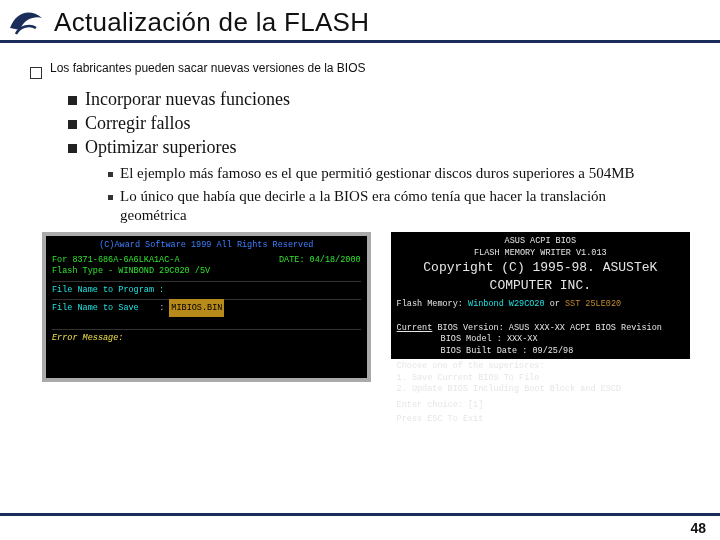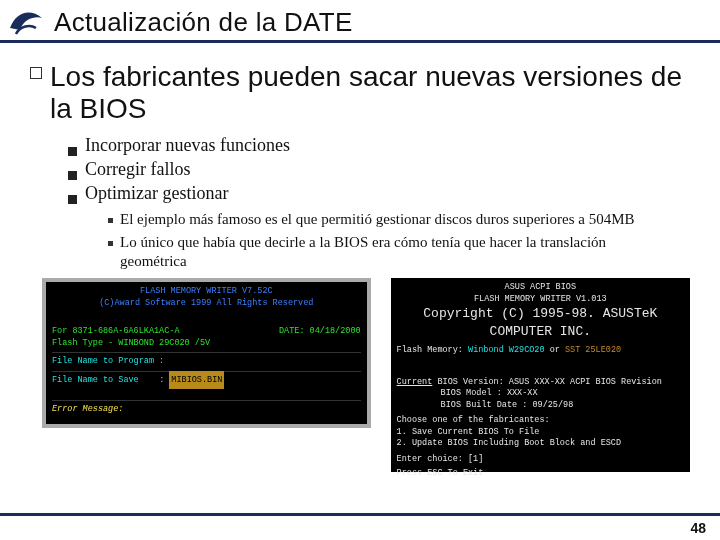--- a/index.html
+++ b/index.html
@@ -38,27 +38,27 @@
     gap: 8px;
     margin-bottom: 10px;
   }
   .sq {
     width: 12px; height: 12px;
     border: 1.5px solid #333;
     margin-top: 6px;
     flex-shrink: 0;
   }
   .q-text {
-    font-size: 28px;
+    font-size: 12px;
     color: #111;
   }
   .sub1 { margin-left: 38px; margin-top: 6px; }
   .bullet-s {
     display: flex;
-    align-items: flex-end;
+    align-items: flex-start;
     gap: 8px;
     margin-bottom: 3px;
   }
   .filled-sq {
     width: 9px; height: 9px;
     background: #222;
     margin-top: 7px;
     flex-shrink: 0;
   }
   .s-text {
@@ -107,21 +107,21 @@
     border: 4px solid #aaa;
   }
   .term-left .blue-top { color: #3d7fff; text-align: center; }
   .term-left .cyan { color: #1ee3e3; }
   .term-left .green { color: #2de32d; }
   .term-left .yellow { color: #f3e24b; font-style: italic; }
   .term-left .highlight { background: #b88a1a; color: #000; padding: 4px 2px; }
   .term-left hr { border: none; border-top: 1px solid #333; margin: 3px 0; }
   .term-right {
     width: 310px;
-    height: 194px;
+    height: 127px;
     color: #e6e6e6;
     font-family: Liberation Mono, monospace;
   }
   .term-right .center { text-align: center; }
   .term-right .brand { color: #1ee3e3; }
   .term-right .brand2 { color: #c38a2e; }
   .footer-line {
     position: absolute;
     left: 0; right: 0;
     bottom: 24px;
@@ -139,62 +139,61 @@
   }
 </style>
 </head>
 <body>
 
 <div class="header">
   <svg class="logo" viewBox="0 0 44 36">
     <path d="M4 24 C 10 8, 24 4, 36 14 C 30 12, 18 14, 14 26 Z" fill="#1a2d5a"></path>
     <path d="M10 30 C 14 22, 24 20, 30 24" stroke="#1a2d5a" stroke-width="2.5" fill="none"></path>
   </svg>
-  <div class="title">Actualización de la DATE</div>
+  <div class="title">Actualización de la FLASH</div>
 </div>
 
 <div class="content">
 
   <div class="bullet-q">
     <div class="sq"></div>
     <div class="q-text">Los fabricantes pueden sacar nuevas versiones de la BIOS</div>
   </div>
 
   <div class="sub1">
     <div class="bullet-s">
       <div class="filled-sq"></div>
       <div class="s-text">Incorporar nuevas funciones</div>
     </div>
     <div class="bullet-s">
       <div class="filled-sq"></div>
       <div class="s-text">Corregir fallos</div>
     </div>
     <div class="bullet-s">
       <div class="filled-sq"></div>
-      <div class="s-text">Optimizar gestionar</div>
+      <div class="s-text">Optimizar superiores</div>
     </div>
   </div>
 
   <div class="sub2">
     <div class="bullet-t">
       <div class="tiny-sq"></div>
       <div class="t-text">El ejemplo más famoso es el que permitió gestionar discos duros superiores a 504MB</div>
     </div>
     <div class="bullet-t">
       <div class="tiny-sq"></div>
       <div class="t-text">Lo único que había que decirle a la BIOS era cómo tenía que hacer la translación geométrica</div>
     </div>
   </div>
 
   <div class="shots">
 
     <div class="term term-left">
-      <div class="blue-top">FLASH MEMORY WRITER V7.52C</div>
       <div class="blue-top">(C)Award Software 1999 All Rights Reserved</div>
-      <div style="margin-top:17px">
+      <div style="margin-top:3px">
         <span class="green">For 8371-686A-6A6LKA1AC-A</span>
         <span class="green" style="float:right">DATE: 04/18/2000</span>
       </div>
       <div class="green">Flash Type - WINBOND 29C020 /5V</div>
       <hr>
       <div class="cyan">File Name to Program :</div>
       <hr>
       <div>
         <span class="cyan">File Name to Save</span>
         <span style="color:#c0c0c0">&nbsp;&nbsp;&nbsp;: </span>
@@ -207,27 +206,27 @@
     <div class="term term-right">
       <div class="center">ASUS ACPI BIOS</div>
       <div class="center">FLASH MEMORY WRITER V1.013</div>
       <div class="center" style="font-size:13px">Copyright (C) 1995-98. ASUSTeK COMPUTER INC.</div>
       <div style="margin-top:5px">
         <span>Flash Memory:</span>
         <span class="brand">Winbond W29CO20</span>
         <span>or</span>
         <span class="brand2">SST 25LE020</span>
       </div>
-      <div style="margin-top:20px">
+      <div style="margin-top:12px">
         <span style="text-decoration:underline">Current</span>
         <span>BIOS Version: ASUS XXX-XX ACPI BIOS Revision</span>
       </div>
       <div style="padding-left:44px">BIOS Model   : XXX-XX</div>
       <div style="padding-left:44px">BIOS Built Date  : 09/25/98</div>
-      <div style="margin-top:4px">Choose one of the fabricantes:</div>
+      <div style="margin-top:4px">Choose one of the superiores:</div>
       <div>1. Save Current BIOS To File</div>
       <div>2. Update BIOS Including Boot Block and ESCD</div>
       <div style="margin-top:4px">Enter choice: [1]</div>
       <div style="margin-top:3px">Press ESC To Exit</div>
     </div>
 
   </div>
 
 </div>
 

